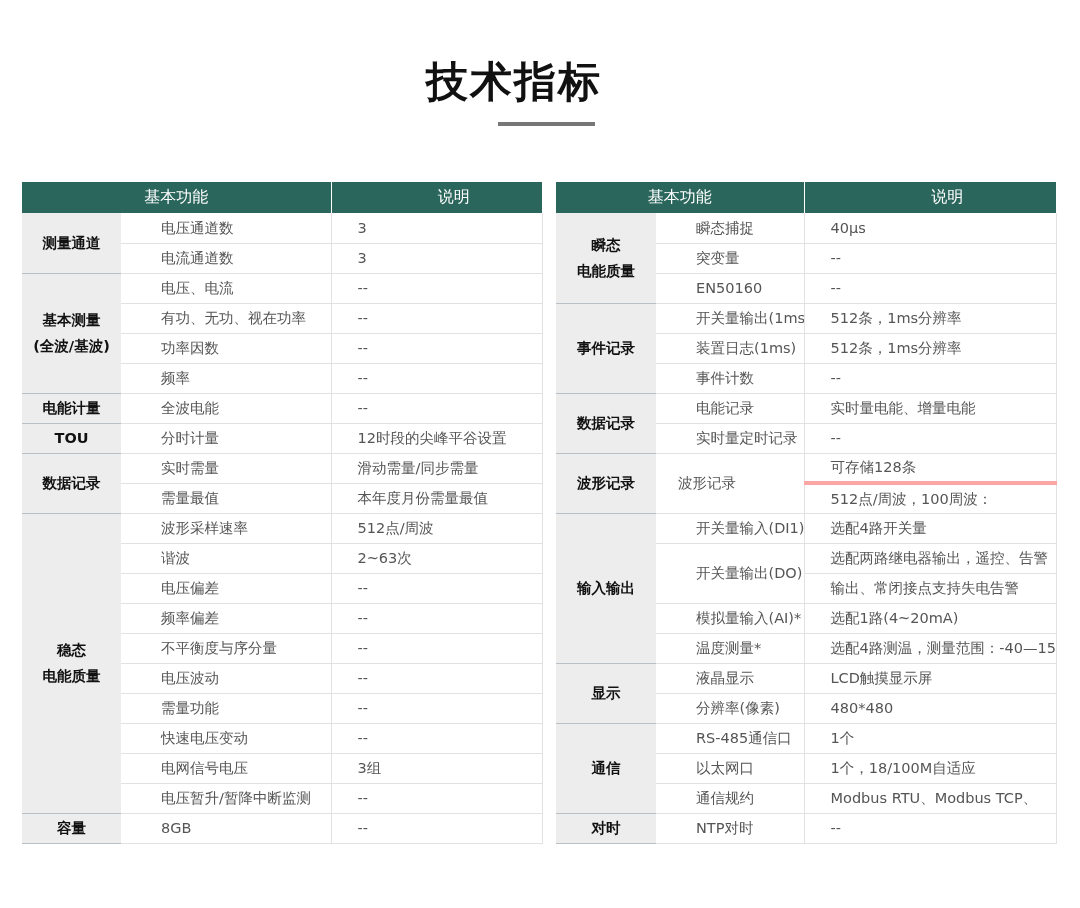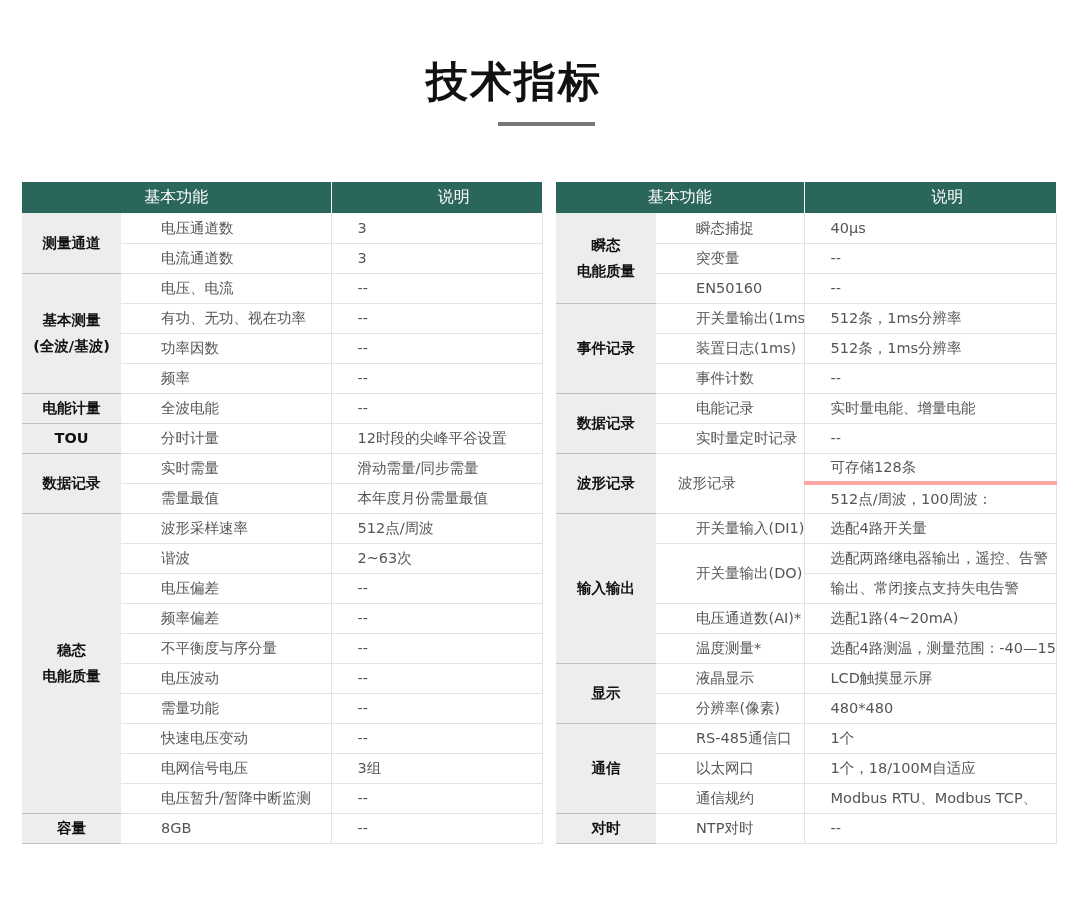--- a/index.html
+++ b/index.html
@@ -258,21 +258,21 @@
       <td class="desc">选配4路开关量</td>
     </tr>
     <tr>
       <td class="feat" rowspan="2">开关量输出(DO)</td>
       <td class="desc">选配两路继电器输出，遥控、告警</td>
     </tr>
     <tr>
       <td class="desc">输出、常闭接点支持失电告警</td>
     </tr>
     <tr>
-      <td class="feat">电压通道数(AI)*</td>
+      <td class="feat">模拟量输入(AI)*</td>
       <td class="desc">选配1路(4~20mA)</td>
     </tr>
     <tr>
       <td class="feat">温度测量*</td>
       <td class="desc">选配4路测温，测量范围：-40—150°C</td>
     </tr>
 
     <tr>
       <td class="cat" rowspan="2">
           <span class="cat-line">显示</span>

